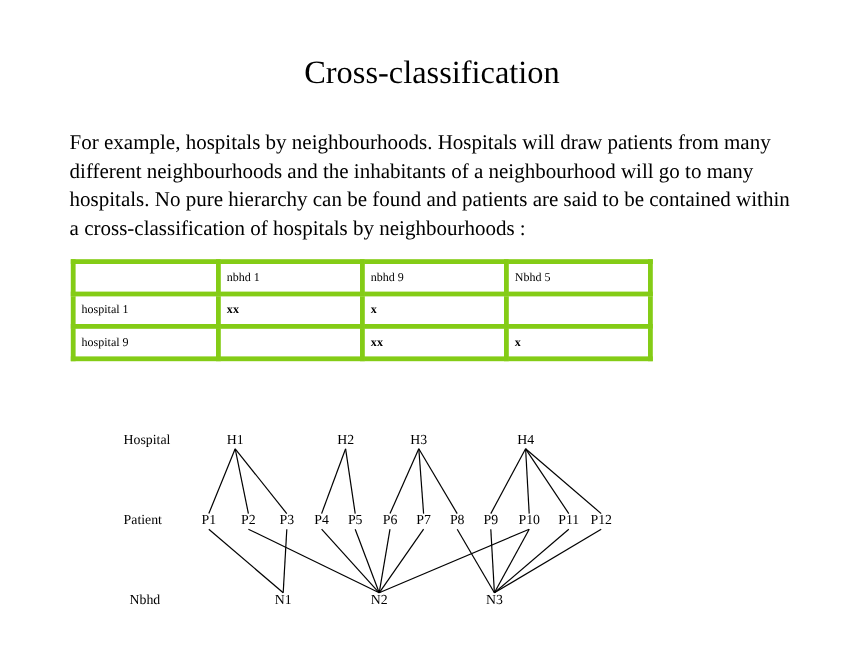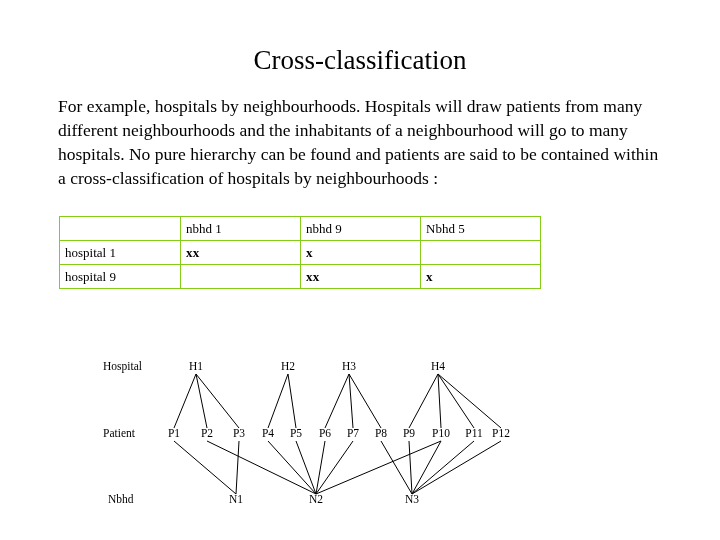--- a/index.html
+++ b/index.html
@@ -33,21 +33,21 @@
     font-size: 27px;
     line-height: 32px;
     font-weight: normal;
     letter-spacing: 0px;
     white-space: nowrap;
   }
 
   
   #body-text {
     position: absolute;
-    top: 76px;
+    top: 88px;
     left: 58px;
     width: 604px;
     font-size: 17.5px;
     line-height: 24.0px;
     text-align: left;
   }
 
   
   #xtab {
     position: absolute;
@@ -56,27 +56,27 @@
     width: 481px;
     border-collapse: collapse;
     table-layout: fixed;
     font-size: 11.5px;
   }
   #xtab col.c0 { width: 121px; }
   #xtab col.c1 { width: 120px; }
   #xtab col.c2 { width: 120px; }
   #xtab col.c3 { width: 120px; }
   #xtab td, #xtab th {
-    border: 1px solid #84cc16;
+    border: 4px solid #84cc16;
     height: 23px;
     padding: 0 0 0 5px;
     text-align: left;
     vertical-align: middle;
     font-weight: normal;
-    font-size: 13px;
+    font-size: 10px;
     line-height: 13px;
     overflow: hidden;
     white-space: nowrap;
   }
   #xtab .cell-mark { font-weight: bold; letter-spacing: 0.2px; }
 
   
   #diagram {
     position: absolute;
     top: 350px;

